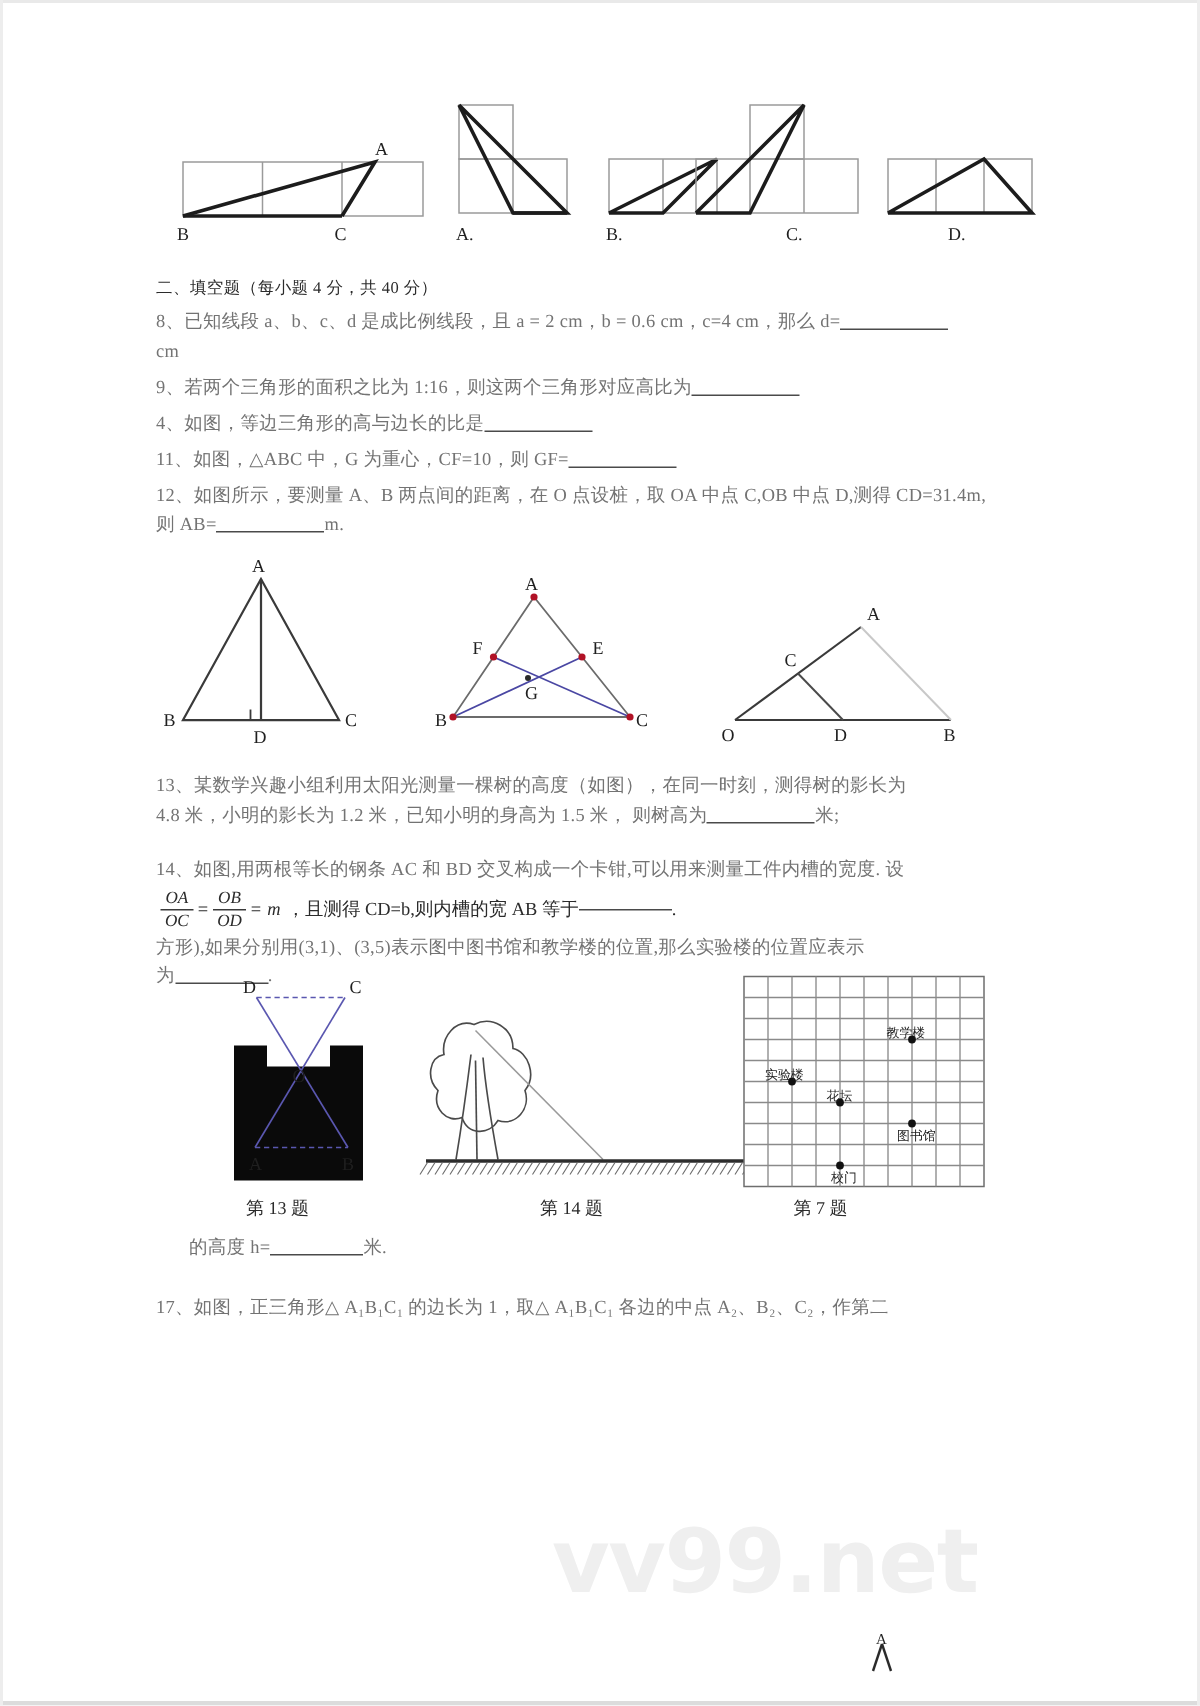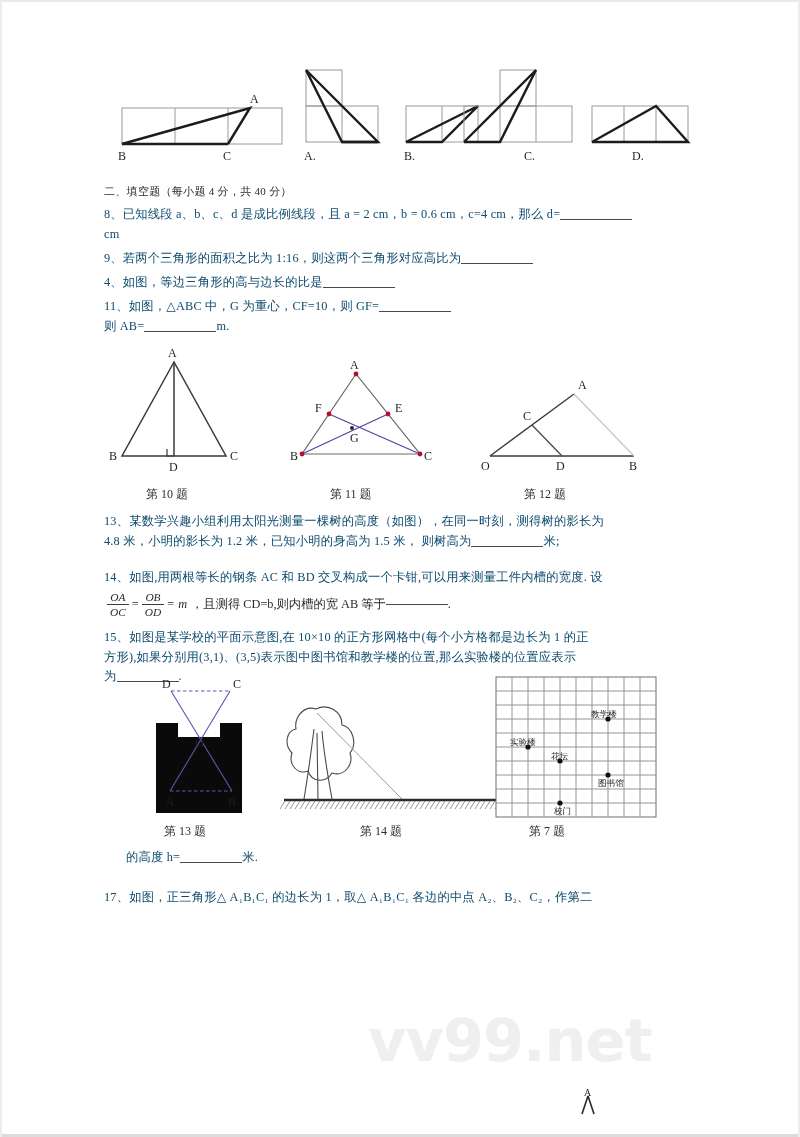--- a/index.html
+++ b/index.html
@@ -32,21 +32,21 @@
   .content {
     position: absolute;
     left: 104px;
     top: 0;
     width: 592px;
   }
 
   
   .qtext {
     font-size: 12.3px;
-    color: #0c4a6e;
+    color: #737373;
     line-height: 1.62;
     letter-spacing: 0.2px;
     text-align: justify;
   }
   .section-head {
     font-size: 11px;
     color: #2b2b2b;
     letter-spacing: 0.3px;
   }
   .blank {
@@ -207,20 +207,23 @@
     </div>
 
     <div class="qtext" style="margin-top:4px;">
       <span>4、</span><span>如图，等边三角形的高与边长的比是</span><span class="blank b-long"></span>
     </div>
 
     <div class="qtext" style="margin-top:4px;">
       <span>11、</span><span>如图，△ABC 中，G 为重心，CF=10，则 GF=</span><span class="blank b-long"></span>
     </div>
 
+    <div class="qtext" style="margin-top:4px;">
+      <span>12、</span><span>如图所示，要测量 A、B 两点间的距离，在 O 点设桩，取 OA 中点 C,OB 中点 D,测得 CD=31.4m,</span>
+    </div>
     <div class="qtext">
       <span>则 AB=</span><span class="blank b-long"></span><span>m.</span>
     </div>
 
     <div class="fig-row" style="height:142px; margin-top:8px;">
       <svg width="592" height="142" viewBox="0 0 592 142">
 
         <g stroke="#3a3a3a" stroke-width="1.5" fill="none">
           <polygon points="70,18 18,112 122,112"></polygon>
           <line x1="70" y1="18" x2="70" y2="112"></line>
@@ -268,25 +271,20 @@
           </g>
         </g>
         <text class="lbl" x="474" y="45">A</text>
         <text class="lbl" x="377" y="126">O</text>
         <text class="lbl" x="452" y="126">D</text>
         <text class="lbl" x="525" y="126">B</text>
         <text class="lbl" x="419" y="76">C</text>
       </svg>
     </div>
 
-    <div class="caption-row">
-      <span style="left:42px;">第 10 题</span>
-      <span style="left:226px;">第 11 题</span>
-      <span style="left:420px;">第 12 题</span>
-    </div>
 
     <div class="qtext" style="margin-top:4px;">
       <span>13、</span><span>某数学兴趣小组利用太阳光测量一棵树的高度（如图），在同一时刻，测得树的影长为</span>
     </div>
     <div class="qtext">
       <span>4.8 米，小明的影长为 1.2 米，已知小明的身高为 1.5 米， 则树高为</span><span class="blank b-long"></span><span>米;</span>
     </div>
 
     <div class="qtext" style="margin-top:16px;">
       <span>14、</span><span>如图,用两根等长的钢条 AC 和 BD 交叉构成一个卡钳,可以用来测量工件内槽的宽度. 设</span>
@@ -301,23 +299,20 @@
         <span class="num">OB</span>
         <span class="den">OD</span>
       </span>
       <span>=</span>
       <span style="font-style:italic; margin:0 4px;">m</span>
       <span>，且测得 CD=b,则内槽的宽 AB 等于</span>
         <span class="blank b-med"></span>
         <span>.</span>
     </div>
 
-    <div class="qtext" style="margin-top:8px;">
-      <span>15、</span><span>如图是某学校的平面示意图,在 10×10 的正方形网格中(每个小方格都是边长为 1 的正</span>
-    </div>
     <div class="qtext">方形),如果分别用(3,1)、(3,5)表示图中图书馆和教学楼的位置,那么实验楼的位置应表示</div>
     <div class="qtext">
       <span>为</span><span class="blank b-med"></span><span>.</span>
     </div>
 
     <div class="fig-row" style="height:150px; margin-top:-14px;">
       <svg width="592" height="150" viewBox="0 0 592 150">
 
         <g>
           <path d="M 52,50 L 52,140 L 138,140 L 138,50 L 116,50 L 116,64 L 74,64 L 74,50 Z" fill="#0a0a0a" stroke="none"></path>

